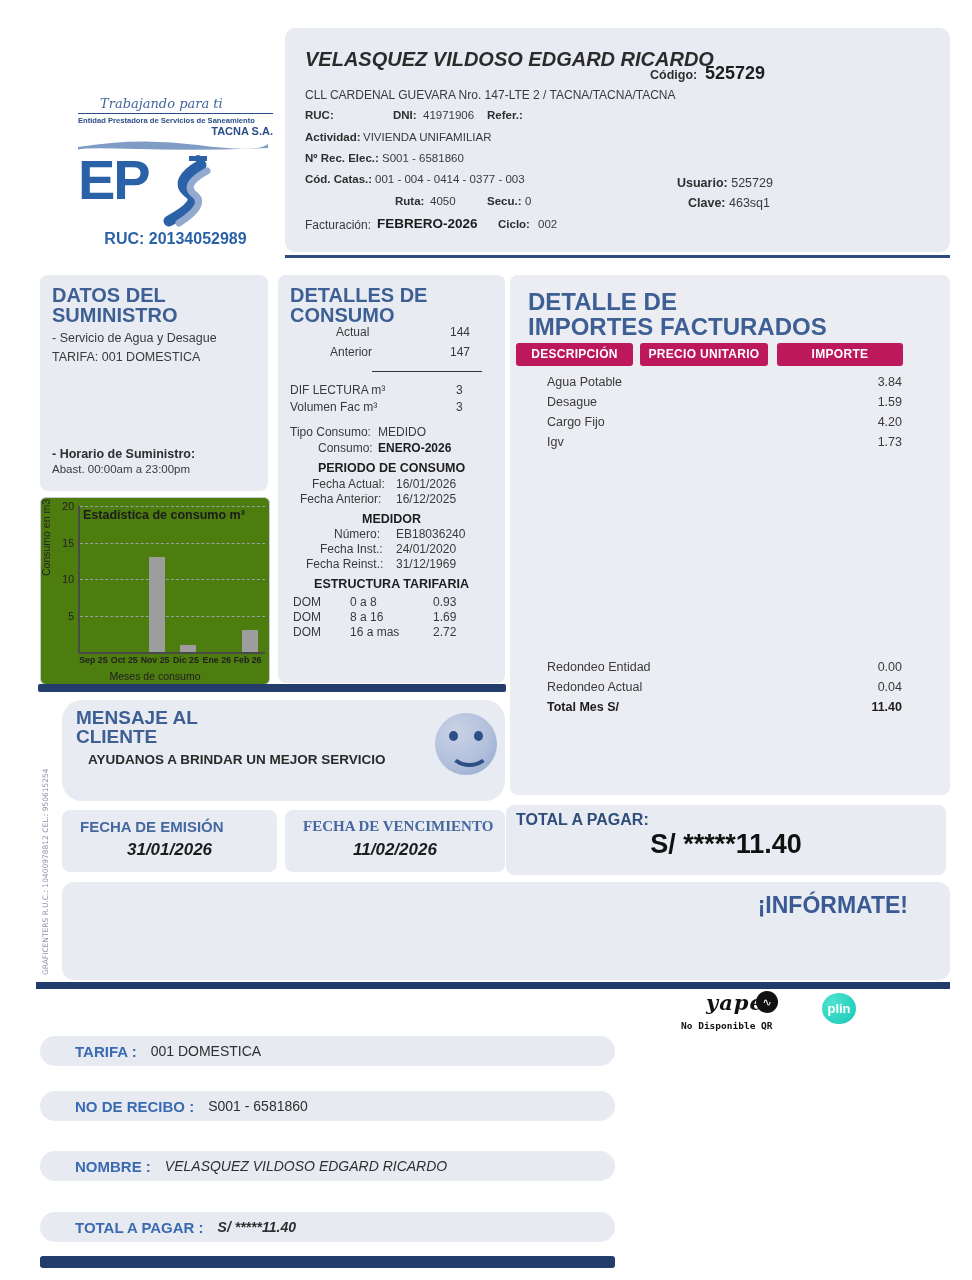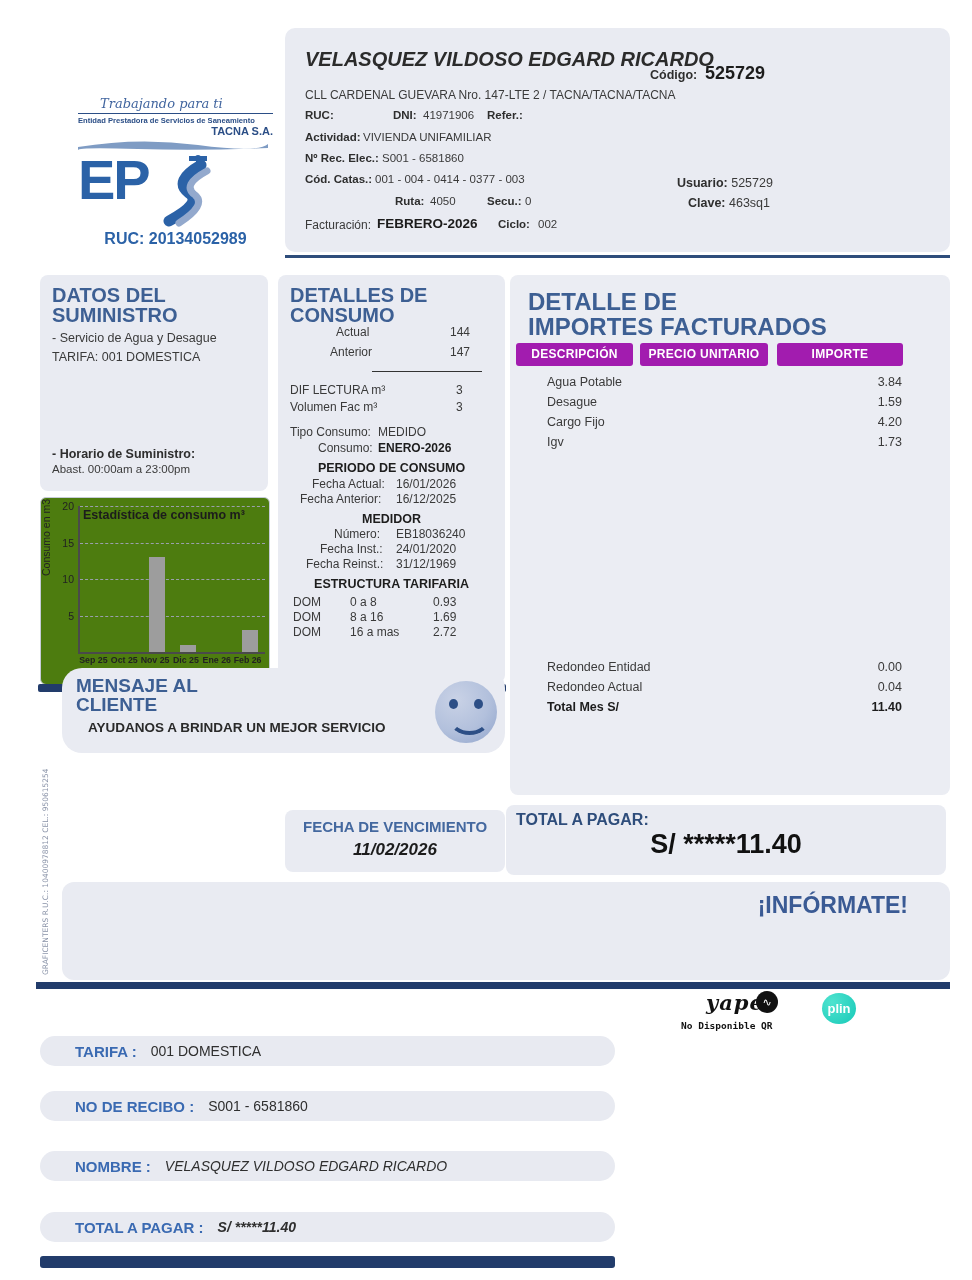--- a/index.html
+++ b/index.html
@@ -38,21 +38,21 @@
   .xtick{position:absolute;width:32px;text-align:center;font-size:8.8px;font-weight:bold;color:#222;}
   .ylab{position:absolute;left:-1px;top:78px;transform:rotate(-90deg);transform-origin:left top;
         font-size:10.5px;color:#222;white-space:nowrap;}
   .xlab{position:absolute;left:0;width:100%;text-align:center;top:172px;font-size:10.5px;color:#222;}
 
   
   .c-row{position:absolute;font-size:12px;}
   .c-center{position:absolute;width:100%;text-align:center;font-size:12.5px;font-weight:bold;color:#1d1d1d;}
 
   
-  .th-btn{position:absolute;height:23px;background:#a21caf;border-radius:3px;color:#fff;
+  .th-btn{position:absolute;height:23px;background:#be185d;border-radius:3px;color:#fff;
           font-size:12px;font-weight:bold;text-align:center;line-height:23px;letter-spacing:0.3px;}
   .imp-desc{position:absolute;left:17px;font-size:12.5px;color:#3a3a3a;margin-left:20px;}
   .imp-val{position:absolute;right:48px;font-size:12.5px;color:#3a3a3a;text-align:right;}
 
   
   .pill{position:absolute;left:40px;width:575px;height:30px;background:#e8eaf1;border-radius:15px;
         display:flex;align-items:center;}
   .pill .blue-lbl{font-size:15px;margin-left:35px;white-space:nowrap;}
   .pill .pv{font-size:14px;color:#2f2f2f;margin-left:14px;white-space:nowrap;}
   .italic{font-style:italic;}
@@ -265,35 +265,39 @@
     </div>
 
     <div class="imp-desc" style="top:385px;">Redondeo Entidad</div>
     <div class="imp-val" style="top:385px;">0.00</div>
     <div class="imp-desc" style="top:405px;">Redondeo Actual</div>
     <div class="imp-val" style="top:405px;">0.04</div>
     <div class="imp-desc" style="top:425px;font-weight:bold;color:#1d1d1d;">Total Mes S/</div>
     <div class="imp-val" style="top:425px;font-weight:bold;color:#1d1d1d;">11.40</div>
   </div>
 
-  <div class="box" style="left:62px;top:668px;width:443px;height:85px;border-radius:20px;">
+  <div class="box" style="left:62px;top:700px;width:443px;height:101px;border-radius:20px;">
     <div class="abs sec-title" style="left:14px;top:8px;font-size:19px;">
       <div>MENSAJE AL</div>
       <div>CLIENTE</div>
     </div>
     <div class="abs" style="left:26px;top:52px;font-size:13.5px;font-weight:bold;color:#2a2a2a;">AYUDANOS A BRINDAR UN MEJOR SERVICIO</div>
     <div class="smiley" style="left:373px;top:13px;">
       <span class="eye" style="left:14px;"></span>
       <span class="eye" style="left:39px;"></span>
       <span class="mouth"></span>
     </div>
   </div>
 
+  <div class="box" style="left:62px;top:810px;width:215px;height:62px;border-radius:8px;">
+    <div class="abs" style="left:18px;top:8px;font-size:15px;font-weight:bold;color:#44689f;">FECHA DE EMISIÓN</div>
+    <div class="abs" style="left:0;top:30px;width:100%;text-align:center;font-size:17px;font-weight:bold;font-style:italic;color:#1d1d1d;">31/01/2026</div>
+  </div>
   <div class="box" style="left:285px;top:810px;width:220px;height:62px;border-radius:8px;">
-    <div class="abs" style="left:18px;top:8px;font-size:15px;font-weight:bold;color:#44689f;">FECHA DE VENCIMIENTO</div>
+    <div class="abs" style="left:18px;top:8px;font-size:15px;font-weight:bold;color:#44689f;font-family:Liberation Serif, serif;">FECHA DE VENCIMIENTO</div>
     <div class="abs" style="left:0;top:30px;width:100%;text-align:center;font-size:17px;font-weight:bold;font-style:italic;color:#1d1d1d;">11/02/2026</div>
   </div>
 
   <div class="box" style="left:506px;top:805px;width:440px;height:70px;border-radius:8px;">
     <div class="abs" style="left:10px;top:6px;font-size:16px;font-weight:bold;color:#2e4d7b;">TOTAL A PAGAR:</div>
     <div class="abs" style="left:0;top:24px;width:100%;text-align:center;font-size:27px;font-weight:bold;color:#111;">S/ *****11.40</div>
   </div>
 
   <div class="box" style="left:62px;top:882px;width:888px;height:98px;border-radius:12px;">
     <div class="abs" style="right:42px;top:10px;font-size:23px;font-weight:bold;color:#3a5a94;">¡INFÓRMATE!</div>

